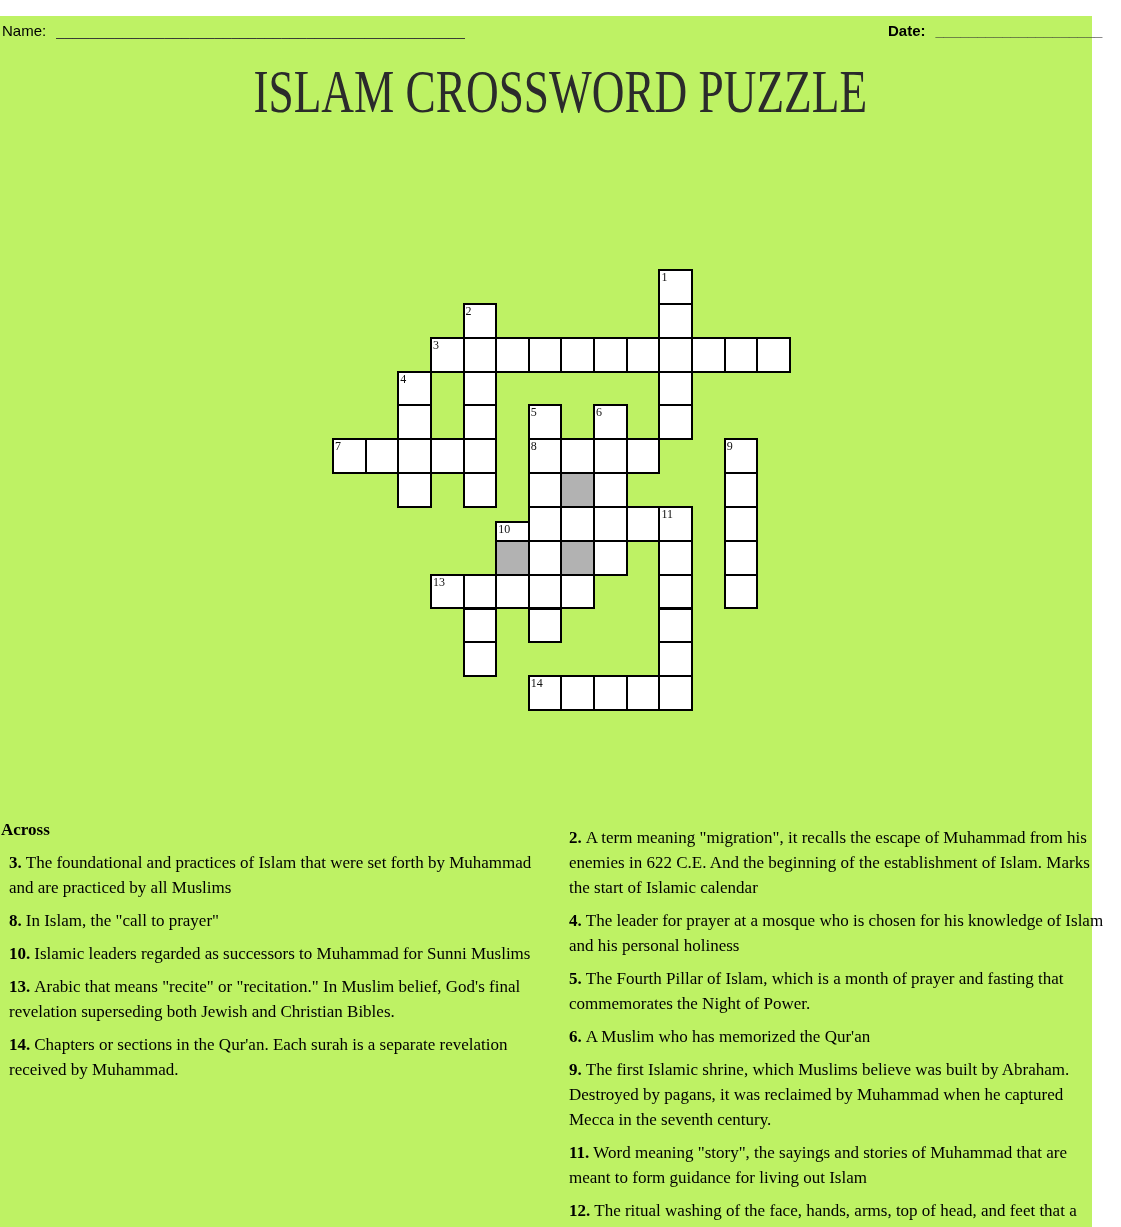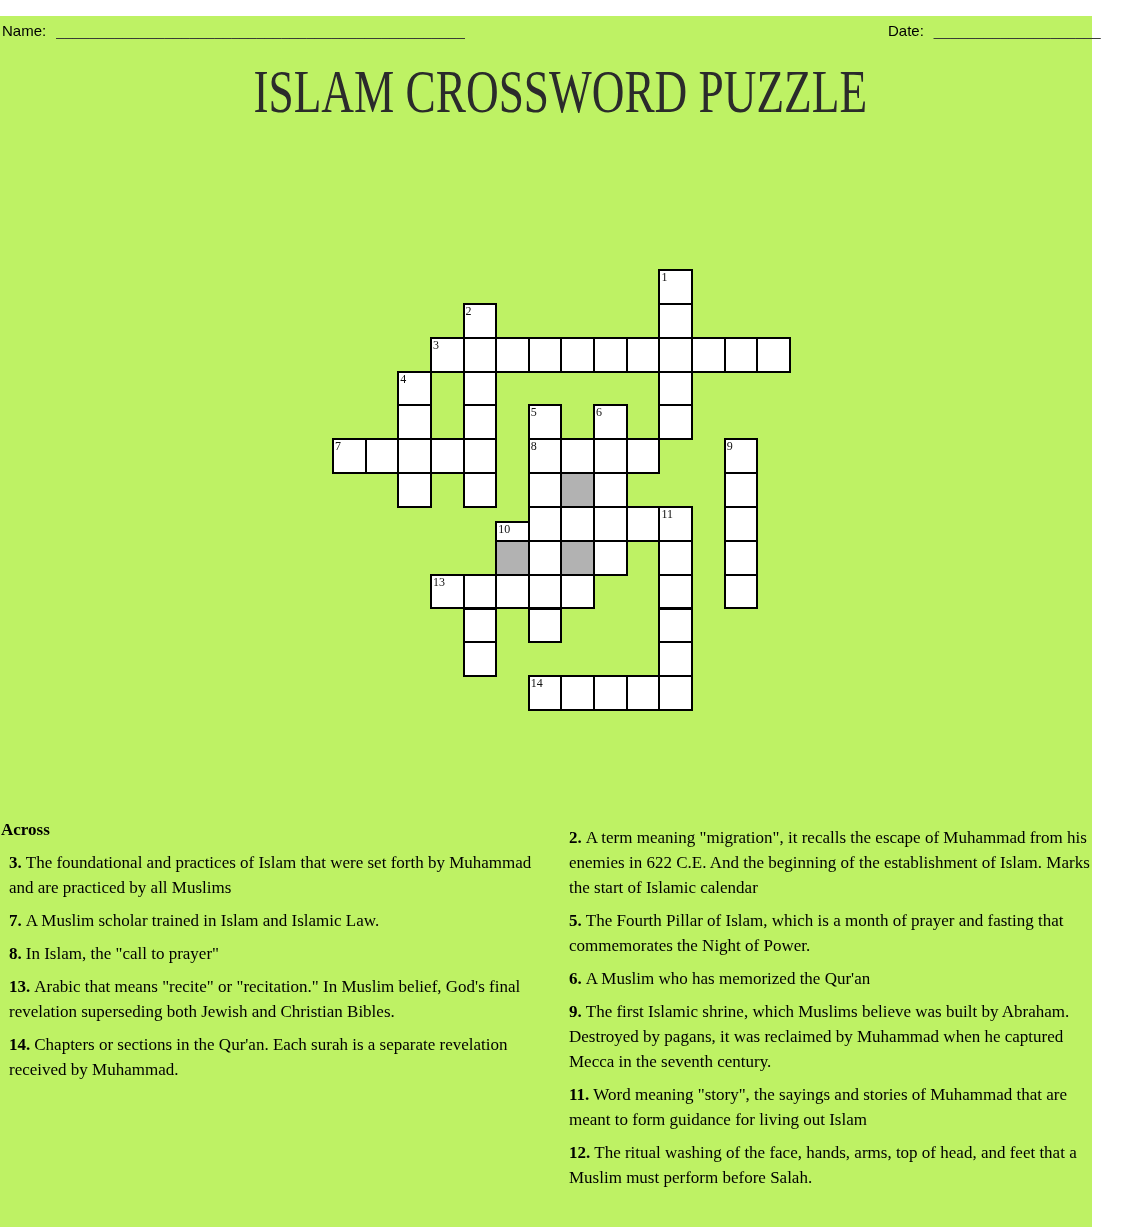--- a/index.html
+++ b/index.html
@@ -2,21 +2,21 @@
 <html><head>
 <meta charset="utf-8">
 <style>
   html,body{margin:0;padding:0;background:#fff;}
   body{width:1121px;height:1227px;position:relative;font-family:"Liberation Serif",serif;color:#000;overflow:hidden;}
   .page{position:absolute;left:0;top:16px;width:1092px;height:1227px;background:#bef264;}
 
   
   .hdr{position:absolute;top:6px;font-family:"Liberation Sans",sans-serif;font-size:15px;white-space:nowrap;color:#000;}
   #hdr-name{left:2px;}
-  #hdr-date{left:888px;}
+  #hdr-date{left:888px;font-weight:bold;}
   .blank-line{margin-left:10px;letter-spacing:0;color:#333;}
 
   
   h1.title{position:absolute;top:44px;left:0;width:1121px;margin:0;text-align:center;
            font-weight:normal;font-size:62px;line-height:62px;font-family:"Liberation Serif",serif;color:#2b2b2b;}
   .title-inner{display:inline-block;transform:scaleX(0.73);transform-origin:50% 50%;white-space:nowrap;}
 
   
   #grid{position:absolute;left:332px;top:253px;width:459px;height:443px;}
   .cell{position:absolute;width:34.64px;height:35.85px;border:2px solid #000;box-sizing:border-box;background:#fff;}
@@ -147,34 +147,36 @@
       <div class="cell" style="left: 261.12px; top: 406.2px;"></div>
       <div class="cell" style="left: 293.76px; top: 406.2px;"></div>
       <div class="cell" style="left: 326.4px; top: 406.2px;"></div>
     </div>
 
   <div class="clues-col" id="col-across">
     <div class="clues-heading">Across</div>
     <div id="across-list">
         <div class="clue"><span class="cnum">3.</span><span class="ctxt">The foundational and practices of Islam that were set forth by Muhammad
 and are practiced by all Muslims</span></div>
-        <div class="clue"><span class="cnum">7.</span><span class="ctxt">A Muslim scholar trained in Islam and Islamic Law.</span></div>
         <div class="clue"><span class="cnum">8.</span><span class="ctxt">In Islam, the "call to prayer"</span></div>
+        <div class="clue"><span class="cnum">10.</span><span class="ctxt">Islamic leaders regarded as successors to Muhammad for Sunni Muslims</span></div>
         <div class="clue"><span class="cnum">13.</span><span class="ctxt">Arabic that means "recite" or "recitation." In Muslim belief, God's final
 revelation superseding both Jewish and Christian Bibles.</span></div>
         <div class="clue"><span class="cnum">14.</span><span class="ctxt">Chapters or sections in the Qur'an. Each surah is a separate revelation
 received by Muhammad.</span></div>
       </div>
   </div>
 
   <div class="clues-col" id="col-down">
     <div id="down-list">
         <div class="clue"><span class="cnum">2.</span><span class="ctxt">A term meaning "migration", it recalls the escape of Muhammad from his
 enemies in 622 C.E. And the beginning of the establishment of Islam. Marks
 the start of Islamic calendar</span></div>
+        <div class="clue"><span class="cnum">4.</span><span class="ctxt">The leader for prayer at a mosque who is chosen for his knowledge of Islam
+and his personal holiness</span></div>
         <div class="clue"><span class="cnum">5.</span><span class="ctxt">The Fourth Pillar of Islam, which is a month of prayer and fasting that
 commemorates the Night of Power.</span></div>
         <div class="clue"><span class="cnum">6.</span><span class="ctxt">A Muslim who has memorized the Qur'an</span></div>
         <div class="clue"><span class="cnum">9.</span><span class="ctxt">The first Islamic shrine, which Muslims believe was built by Abraham.
 Destroyed by pagans, it was reclaimed by Muhammad when he captured
 Mecca in the seventh century.</span></div>
         <div class="clue"><span class="cnum">11.</span><span class="ctxt">Word meaning "story", the sayings and stories of Muhammad that are
 meant to form guidance for living out Islam</span></div>
         <div class="clue"><span class="cnum">12.</span><span class="ctxt">The ritual washing of the face, hands, arms, top of head, and feet that a
 Muslim must perform before Salah.</span></div>

